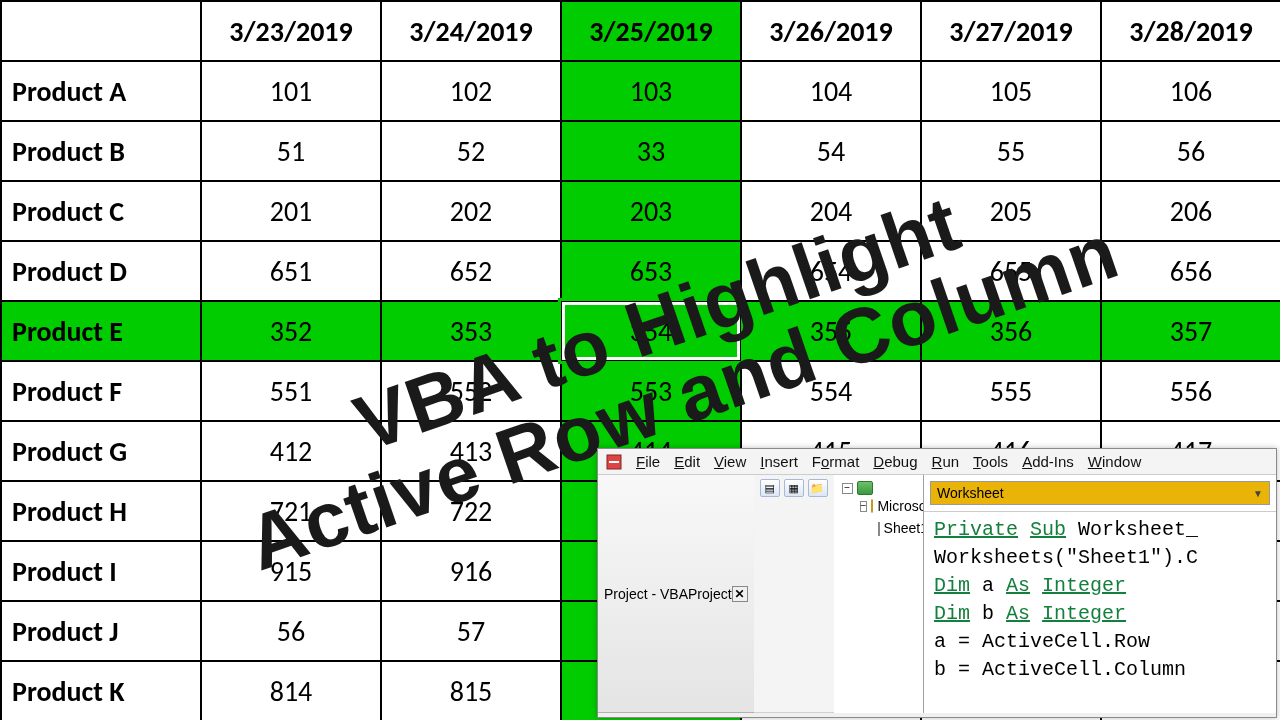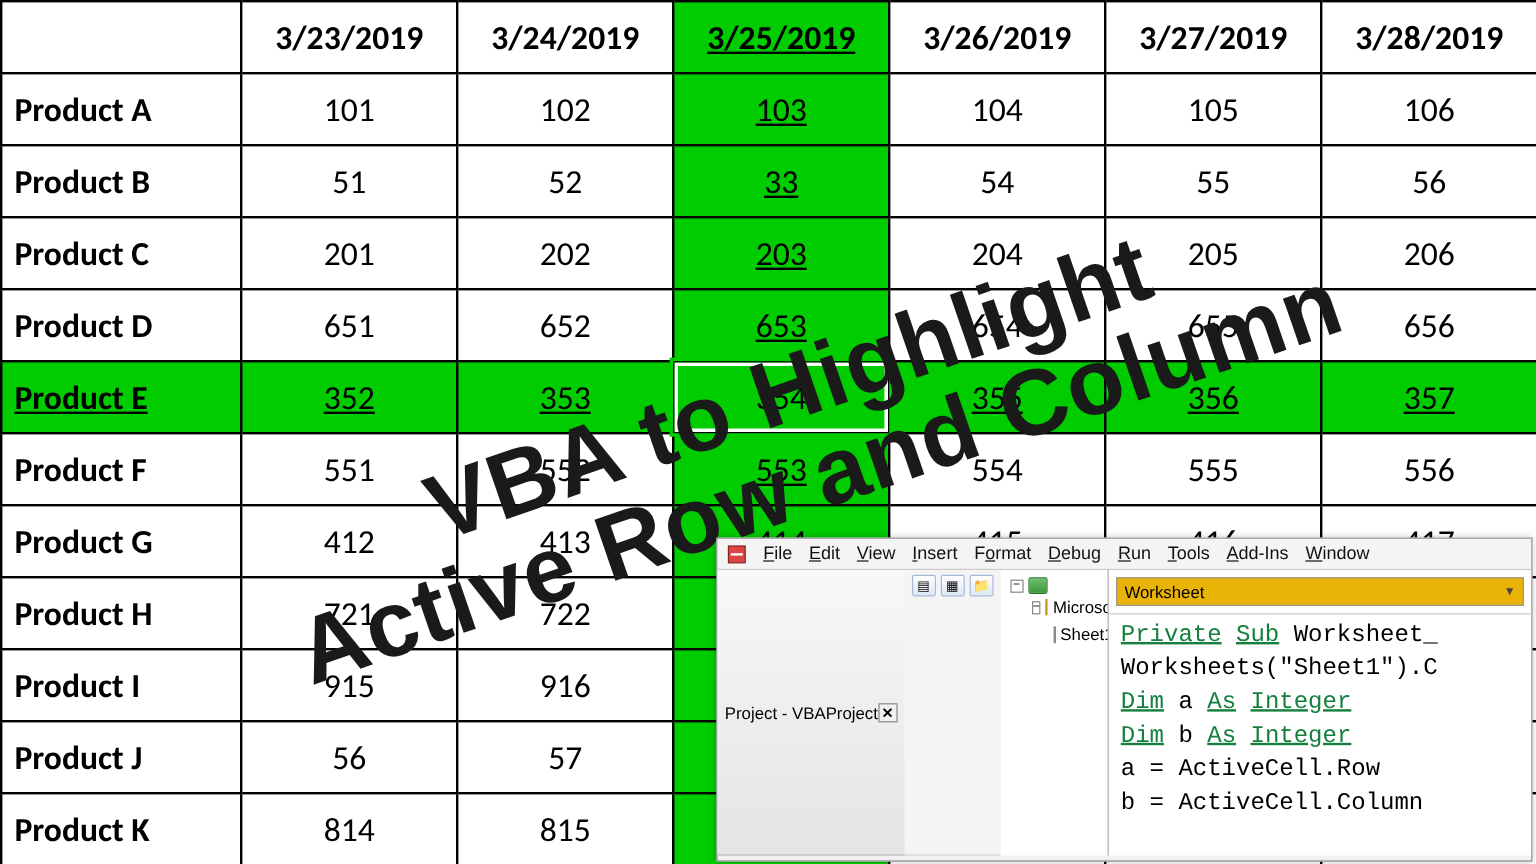--- a/index.html
+++ b/index.html
@@ -33,21 +33,21 @@
   .sheet td.rowlabel {
     font-weight: 700;
     text-align: left;
     width: 200px;
     margin-left: 10px;
   }
   .sheet td.val {
     text-align: center;
     font-weight: 400;
   }
-  .hl { background: #00cc00 !important; text-decoration: underline; }
+  .hl { background: #00cc00 !important; }
   .active-cell {
     background: #00cc00 !important;
     outline: 3px solid #00cc00;
     box-shadow: inset 0 0 0 3px #fff;
   }
   col.c0 { width: 200px; }
   col.cw { width: 180px; }
 
   
   .overlay-title {

